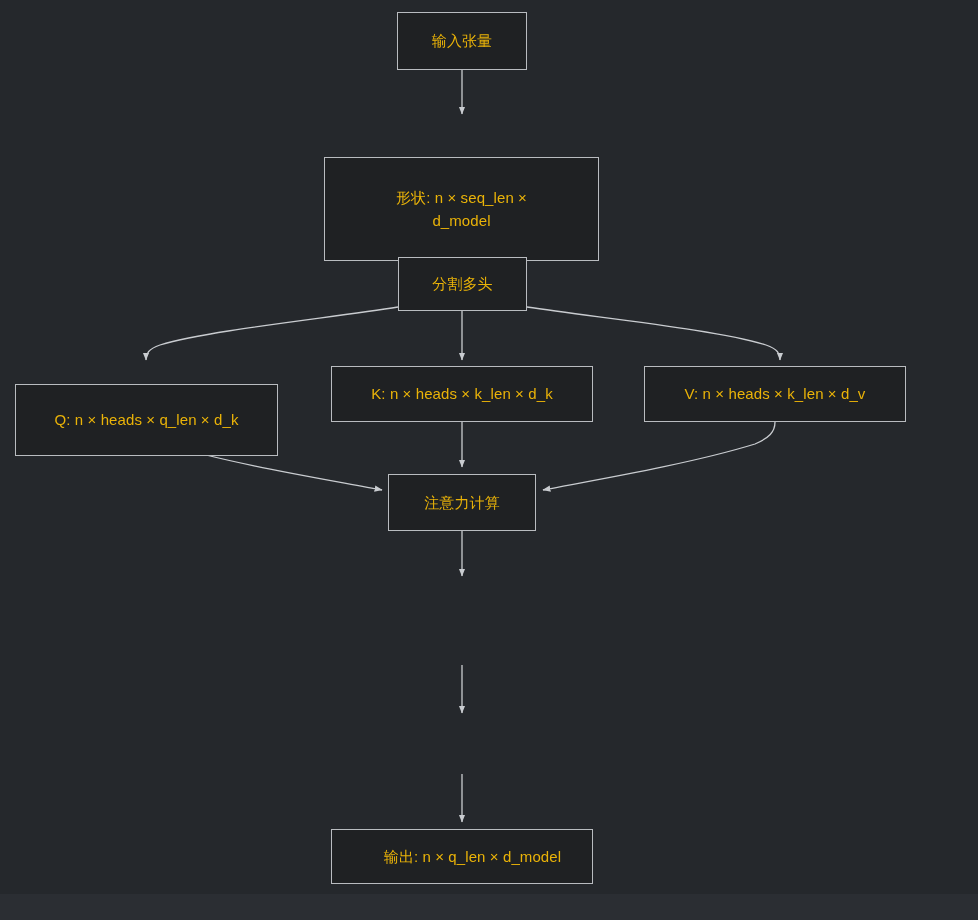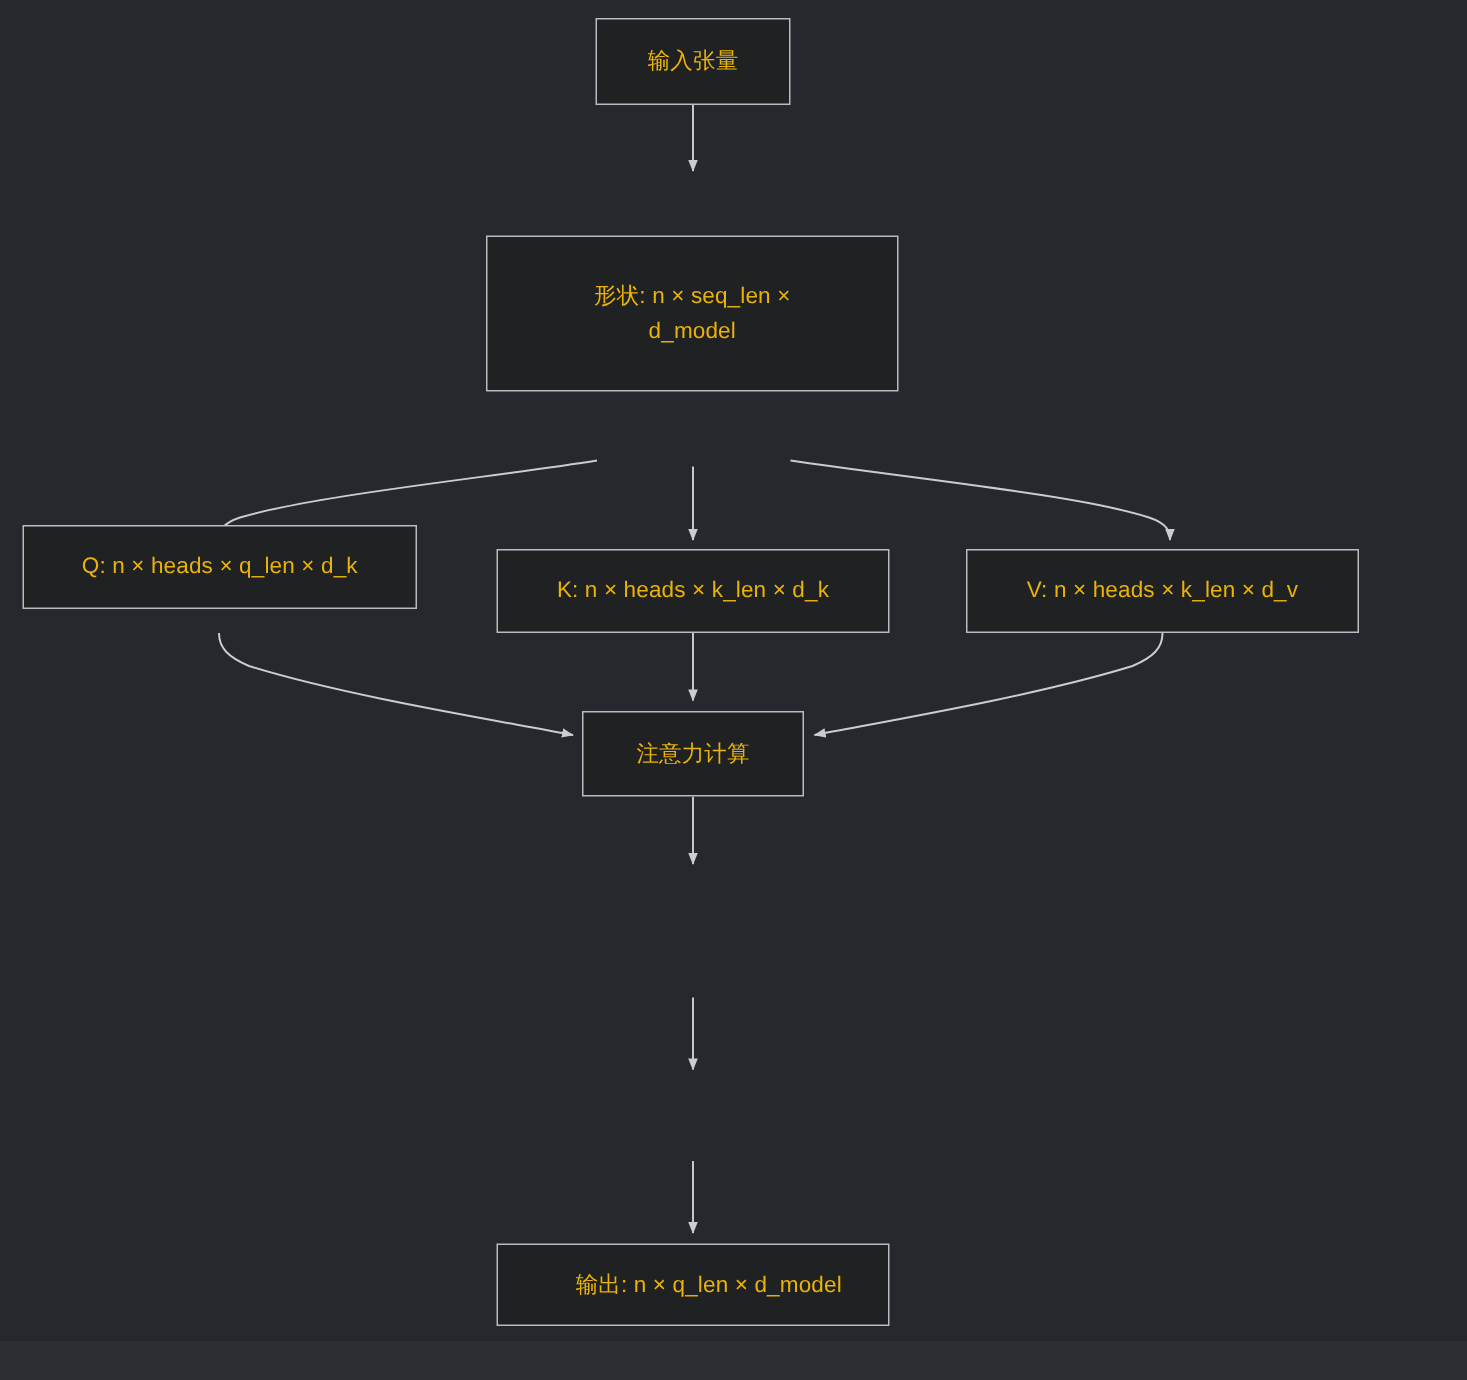--- a/index.html
+++ b/index.html
@@ -93,22 +93,25 @@
 
   <div class="node" style="left:397px; top:12px; width:130px; height:58px;">
     <span class="node-label">输入张量</span>
   </div>
 
   <div class="node" style="left:324px; top:121px; width:275px; height:104px;margin-top:36px;">
     <span class="node-label">形状: n × seq_len ×
 d_model</span>
   </div>
 
+  <div class="node" style="left:398px; top:257px; width:129px; height:54px;">
+    <span class="node-label">分割多头</span>
+  </div>
 
-  <div class="node" style="left:15px; top:350px; width:263px; height:56px;">
+  <div class="node" style="left:15px; top:384px; width:263px; height:72px;">
     <span class="node-label">Q: n × heads × q_len × d_k</span>
   </div>
 
   <div class="node" style="left:331px; top:366px; width:262px; height:56px;">
     <span class="node-label">K: n × heads × k_len × d_k</span>
   </div>
 
   <div class="node" style="left:388px; top:474px; width:148px; height:57px;">
     <span class="node-label">注意力计算</span>
   </div>

